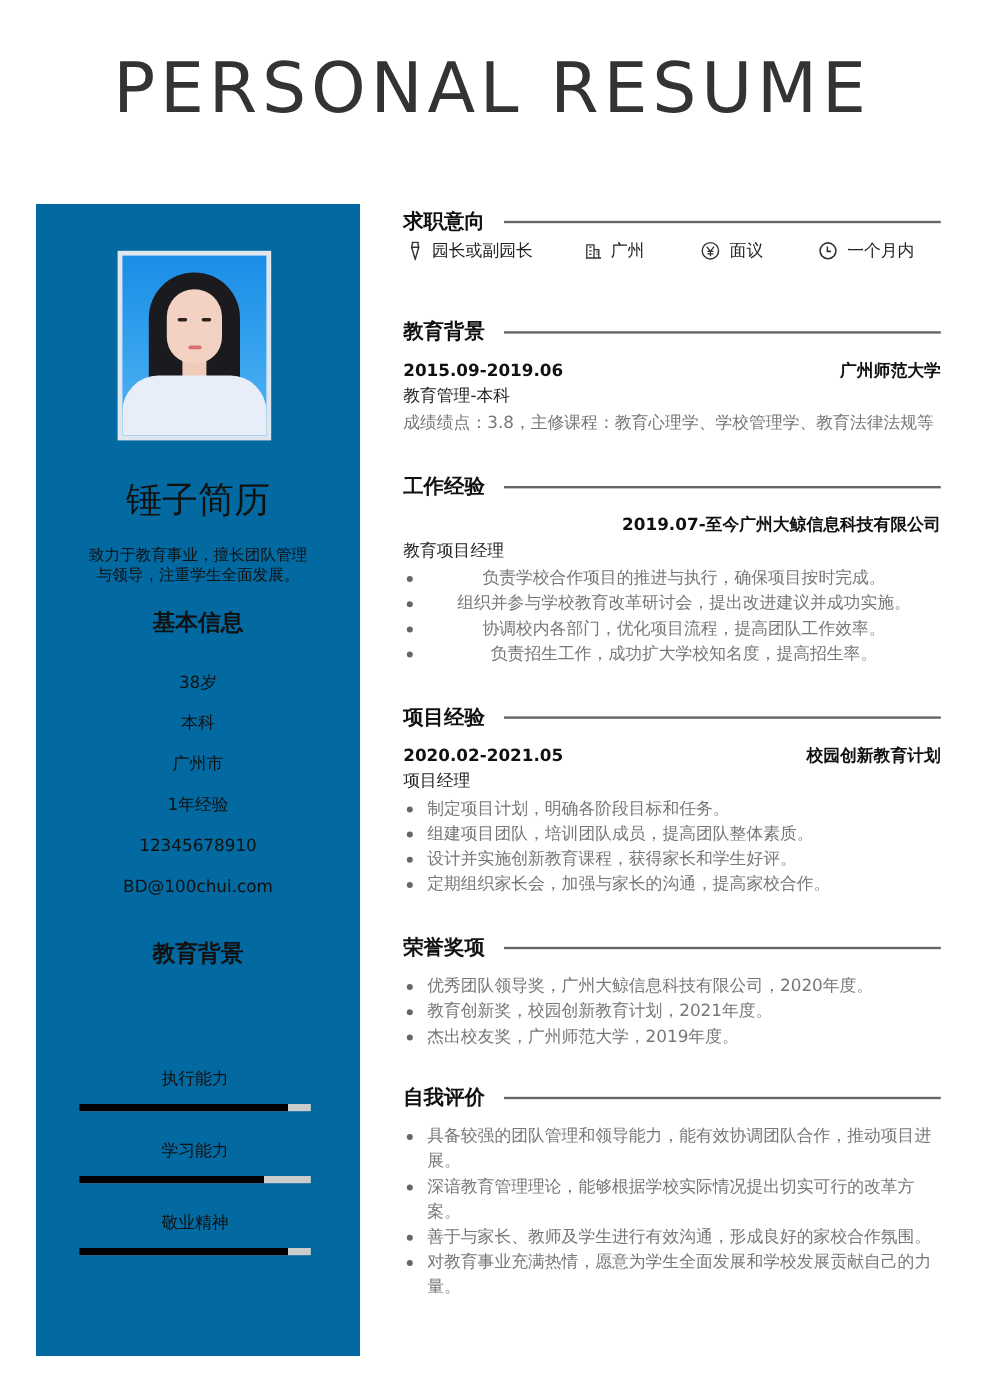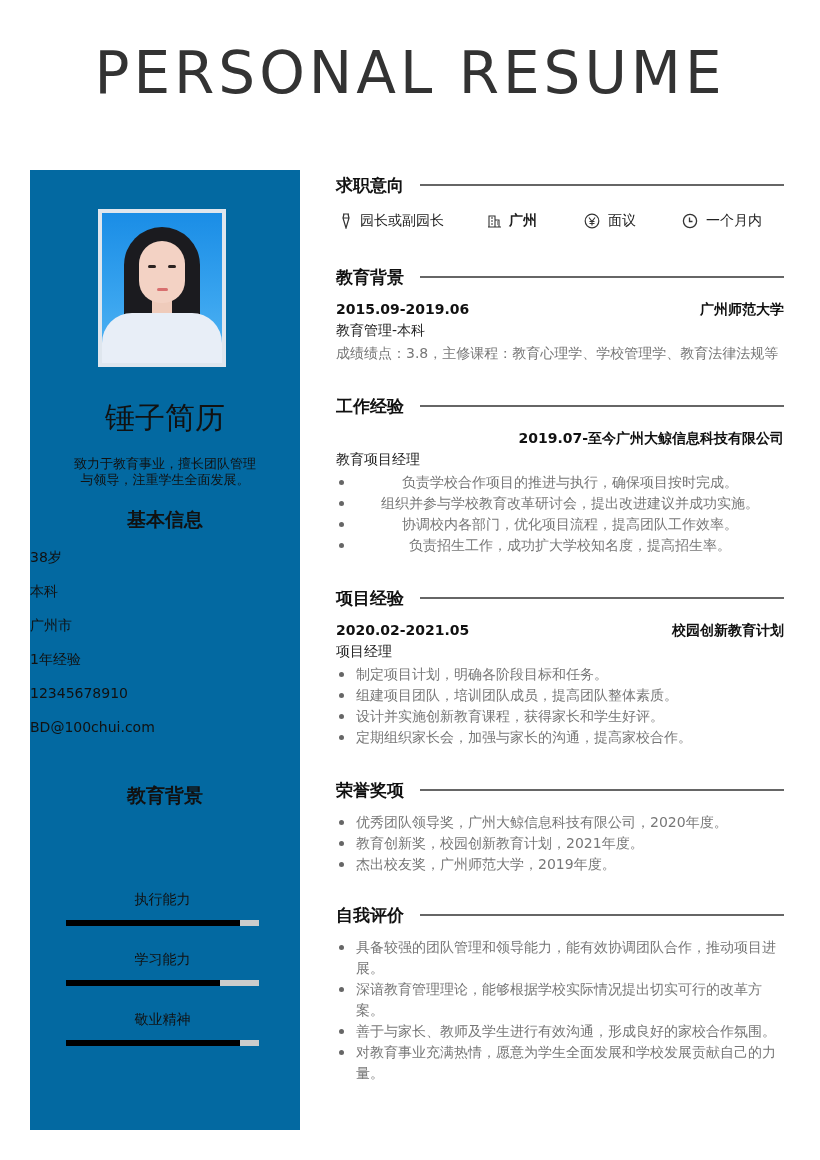--- a/index.html
+++ b/index.html
@@ -47,34 +47,34 @@
     }
     .sb-motto {
       position: absolute; left: 30px; top: 286px; width: 210px; text-align: center;
       font-size: 13px; line-height: 16px; color: #111;
     }
     .sb-heading {
       position: absolute; left: 0; width: 270px; text-align: center;
       font-size: 19px; font-weight: bold; color: #111; line-height: 22px;
     }
     .sb-info {
-      position: absolute; left: 0; top: 370px; width: 270px; text-align: left;
+      position: absolute; left: 0; top: 382px; width: 270px; text-align: center;
     }
     .sb-info div { font-size: 14px; line-height: 34px; color: #111; height: 34px; }
 
     .skill { position: absolute; left: 36px; width: 193px; }
     .skill .label { text-align: center; font-size: 14px; color: #111; line-height: 20px; }
     .skill .bar { margin-top: 11px; height: 6px; background: #cccccc; width: 193px; position: relative; }
     .skill .fill { position: absolute; left: 0; top: 0; height: 6px; background: #000; }
     .section { position: absolute; left: 336px; width: 448px; }
     .sec-head { display: flex; align-items: center; height: 28px; }
     .sec-title { font-size: 17px; font-weight: bold; color: #111; white-space: nowrap; line-height: 28px; }
     .sec-line { flex: 1; height: 2px; background: #666; margin-left: 16px; }
 
-    .intent-row { display: flex; margin-top: 12px; height: 20px; align-items: center; font-size: 14px; color: #222; }
+    .intent-row { display: flex; height: 20px; align-items: center; font-size: 14px; color: #222; }
     .intent-item { display: flex; align-items: center; }
     .intent-item svg { margin-right: 8px; }
 
     .row-between { display: flex; justify-content: space-between; font-size: 14px; font-weight: bold; color: #111; line-height: 21px; }
     .sub { font-size: 14px; color: #222; line-height: 21px; }
     .desc { font-size: 14px; color: #777; line-height: 24px; }
 
     ul.bullets { list-style: none; }
     ul.bullets li { position: relative; padding-left: 20px; font-size: 14px; color: #777; line-height: 21px; }
     ul.bullets li::before {
@@ -142,21 +142,21 @@
     <span class="sec-title">求职意向</span>
     <span class="sec-line"></span>
   </div>
   <div class="intent-row">
     <div class="intent-item" style="width:152px; padding-left:4px;">
       <svg width="12" height="16" viewBox="0 0 12 16">
           <path d="M3 1h6M4 1l-1 4 3 10 3-10-1-4M3.5 5h5" fill="none" stroke="#333" stroke-width="1.2"></path>
         </svg>
       <span>园长或副园长</span>
     </div>
-    <div class="intent-item" style="width:96px;font-weight:bold;">
+    <div class="intent-item" style="width:96px;">
       <svg width="13" height="14" viewBox="0 0 13 14">
           <path d="M1 13V2h6v11M7 6h4v7M0 13h13M3 4h2M3 7h2M3 10h2M9 8h1M9 10h1" fill="none" stroke="#333" stroke-width="1.1"></path>
         </svg>
       <span>广州</span>
     </div>
     <div class="intent-item" style="width:98px;">
       <svg width="16" height="16" viewBox="0 0 16 16">
           <circle cx="8" cy="8" r="6.8" fill="none" stroke="#333" stroke-width="1.2"></circle>
           <path d="M5 4.5l3 4 3-4M8 8.5v4M5.5 8.5h5M5.5 10.5h5" fill="none" stroke="#333" stroke-width="1.1"></path>
         </svg>

